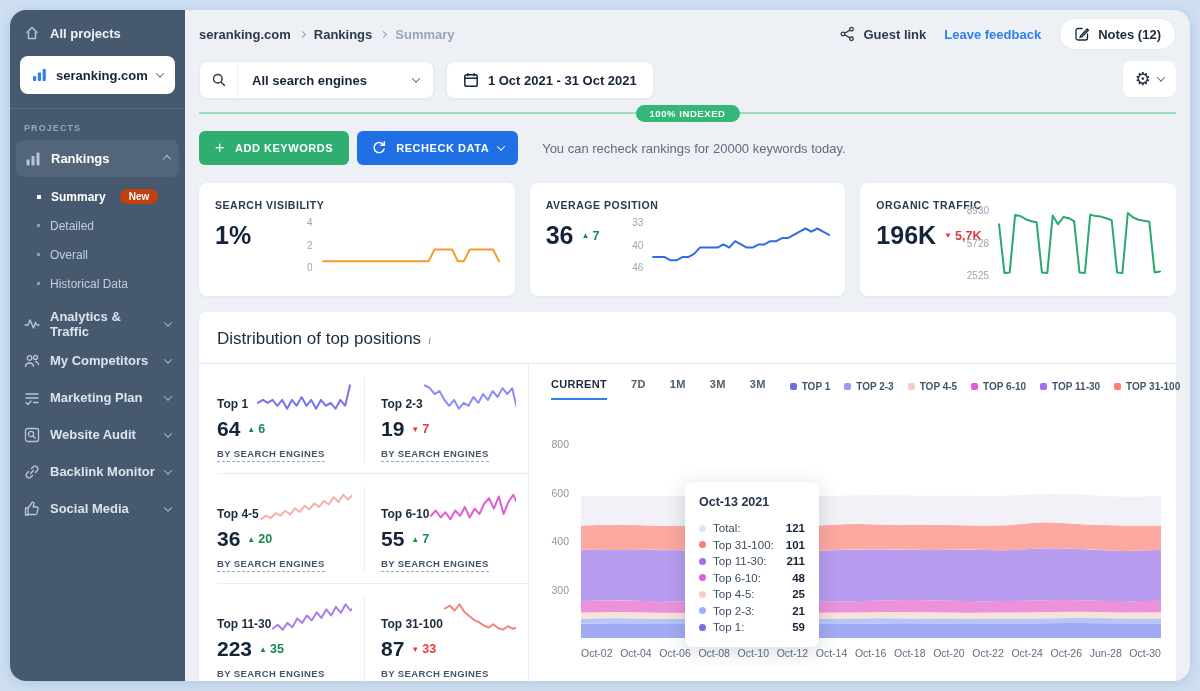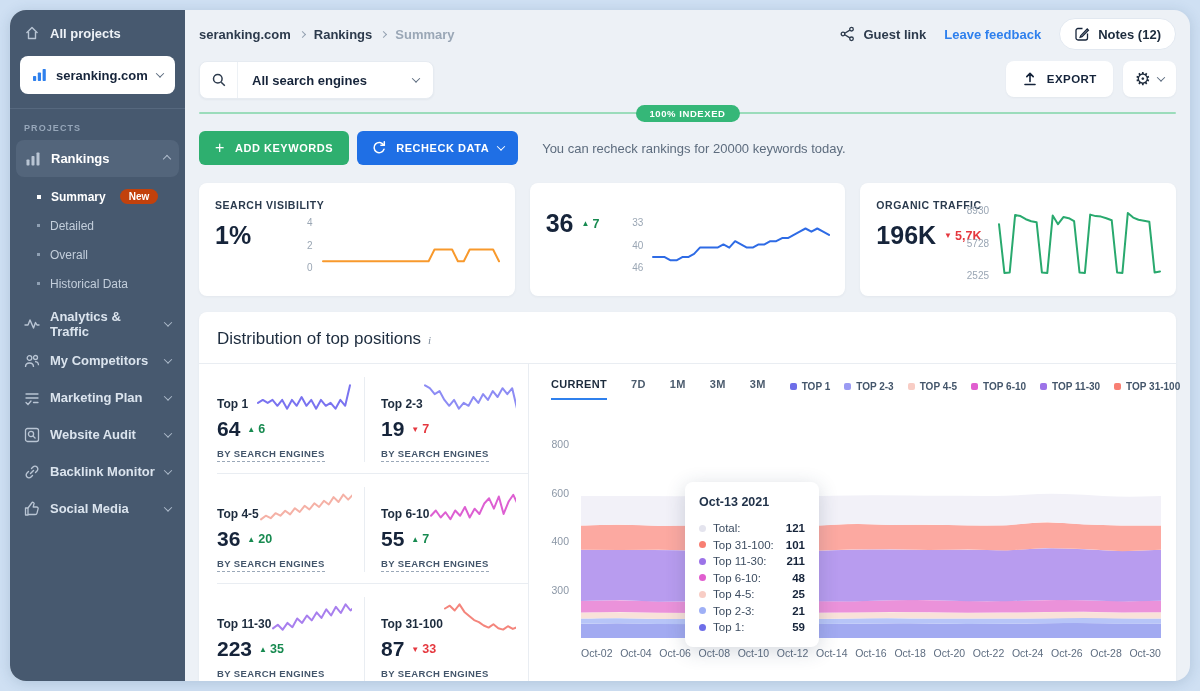--- a/index.html
+++ b/index.html
@@ -294,32 +294,32 @@
                 <g stroke="#2c3a4c" fill="none" stroke-width="1.5">
                   <circle cx="6.8" cy="6.8" r="4.3"></circle>
                   <path d="M10.2 10.2 13.8 13.8"></path>
                 </g>
               </svg>
             </span>
         </span>
         <span class="se-label">All search engines</span>
         <span class="chev"></span>
       </div>
+      <div class="date-box">
+        <span class="nav-icon">
+            <svg viewBox="0 0 16 16" width="16" height="16">
+              <g stroke="#16243a" fill="none" stroke-width="1.5">
+                <rect x="1.8" y="2.8" width="12.4" height="11.4" rx="1.8"></rect>
+                <path d="M1.8 6.2h12.4M4.8 1.2v3M11.2 1.2v3"></path>
+              </g>
+            </svg>
+          </span>
+        <span>1 Oct 2021 - 31 Oct 2021</span>
+      </div>
       <div class="filters-right">
-        <div class="export-btn">
-          <span class="nav-icon">
-              <svg viewBox="0 0 16 16" width="16" height="16">
-                <g stroke="#14233a" fill="none" stroke-width="1.6" stroke-linecap="round" stroke-linejoin="round">
-                  <path d="M8 10.5V2.8M4.8 5.6 8 2.4l3.2 3.2"></path>
-                  <path d="M3 13.5h10"></path>
-                </g>
-              </svg>
-            </span>
-          <span>EXPORT</span>
-        </div>
         <div class="gear-btn">
           <span class="gear-glyph">⚙</span>
           <span class="chev"></span>
         </div>
       </div>
     </div>
 
     <div class="indexed">
       <div class="line"></div>
       <div class="pill">100% INDEXED</div>
@@ -356,20 +356,21 @@
               <span>4</span>
               <span>2</span>
               <span>0</span>
             </div>
             <svg width="180" height="58">
               <polyline points="2.0,44.3 7.9,44.3 13.7,44.3 19.6,44.3 25.5,44.3 31.3,44.3 37.2,44.3 43.1,44.3 48.9,44.3 54.8,44.3 60.7,44.3 66.5,44.3 72.4,44.3 78.3,44.3 84.1,44.3 90.0,44.3 95.9,44.3 101.7,44.3 107.6,44.3 113.5,32.5 119.3,32.5 125.2,32.5 131.1,32.5 136.9,44.3 142.8,44.3 148.7,32.5 154.5,32.5 160.4,32.5 166.3,32.5 172.1,32.5 178.0,44.3" fill="none" stroke="#f8992c" stroke-width="2" stroke-linecap="round" stroke-linejoin="round"></polyline>
             </svg>
           </div>
         </div>
         <div class="card">
+          <div class="card-label">AVERAGE POSITION</div>
           <div class="card-value">
             <span>36</span>
             <span class="delta up">
               <span class="tri">▲</span>
               <span>7</span>
             </span>
           </div>
           <div class="card-chart">
             <div class="tickcol" style="height: 58px;">
               <span>33</span>
@@ -547,21 +548,21 @@
                 <span>Oct-08</span>
                 <span>Oct-10</span>
                 <span>Oct-12</span>
                 <span>Oct-14</span>
                 <span>Oct-16</span>
                 <span>Oct-18</span>
                 <span>Oct-20</span>
                 <span>Oct-22</span>
                 <span>Oct-24</span>
                 <span>Oct-26</span>
-                <span>Oct-28</span>
+                <span>Jun-28</span>
                 <span>Oct-30</span>
               </div>
             <div class="tooltip" id="tooltip">
               <div class="tt-title">Oct-13 2021</div>
               <div id="tt-rows">
                   <div class="tt-row">
                     <span class="tt-dot" style="background: rgb(228, 228, 238);"></span>
                     <span>Total:</span>
                     <b>121</b>
                   </div>

